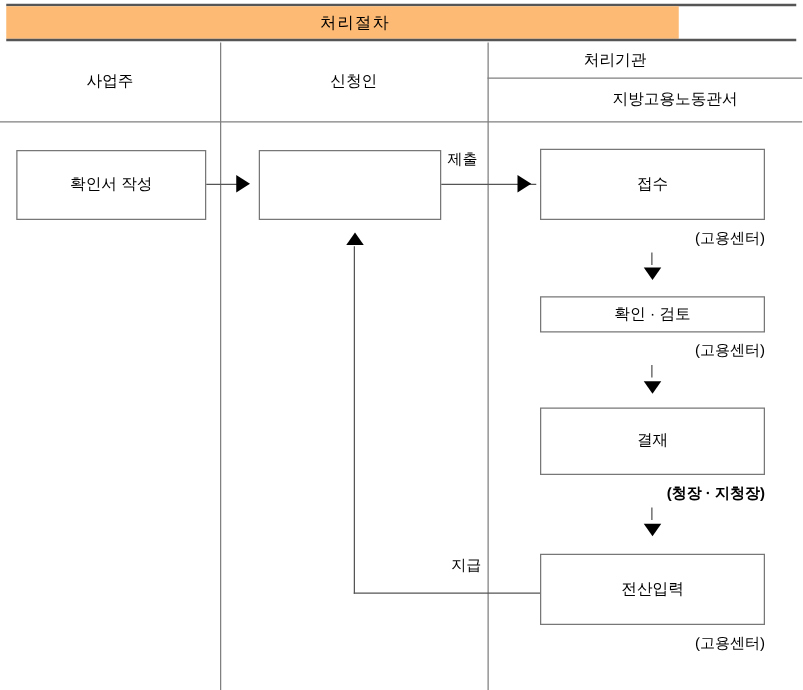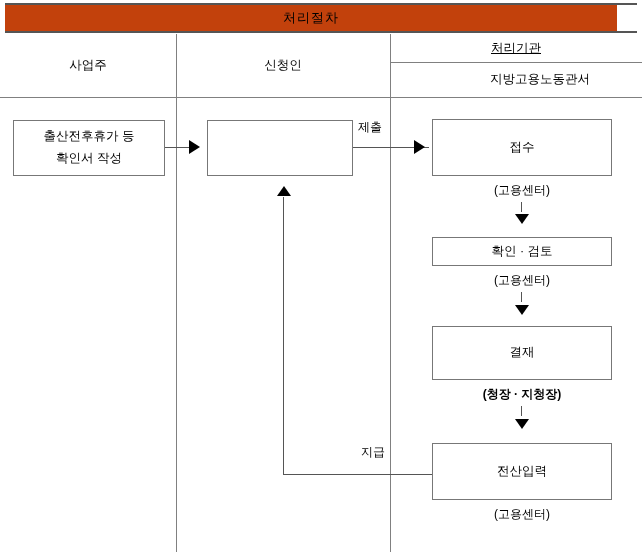--- a/index.html
+++ b/index.html
@@ -28,28 +28,29 @@
     height: 2px;
     background: #555555;
   }
   .title-rule.top  { top: 3px; }
   .title-rule.bot  { top: 31px; }
 
   .title-bar {
     position: absolute;
     left: 5px;
     top: 5px;
-    width: 612px;
+    width: 518px;
     height: 26px;
-    background: #c2410c;
+    background: #fdba74;
     display: flex;
     align-items: center;
     justify-content: center;
     font-size: 13px;
     letter-spacing: 1px;
+    padding-left: 20px;
   }
 
   
   .hdr-line {
     position: absolute;
     background: #808080;
   }
   .h-line { height: 1px; }
   .v-line { width: 1px; }
 
@@ -74,21 +75,21 @@
     line-height: 1.75;
     box-sizing: border-box;
     text-align: center;
   }
   .pbox span { display: block; white-space: nowrap; }
 
   
   .caption {
     position: absolute;
     font-size: 12px;
-    text-align: center;
+    text-align: right;
     white-space: nowrap;
   }
 
   
   .edge-label {
     position: absolute;
     font-size: 12px;
     white-space: nowrap;
   }
 
@@ -133,25 +134,24 @@
 
   <div class="hdr-line h-line" style="left:0px; top:97px; width:642px;"></div>
 
   <div class="hdr-line h-line" style="left:390px; top:62px; width:252px;"></div>
 
   <div class="hdr-line v-line" style="left:176px; top:34px; height:518px;"></div>
   <div class="hdr-line v-line" style="left:390px; top:34px; height:518px;"></div>
 
   <div class="hdr-cell" style="left:0px; top:34px; width:176px; height:63px;text-align:center;">사업주</div>
   <div class="hdr-cell" style="left:176px; top:34px; width:214px; height:63px;">신청인</div>
-  <div class="hdr-cell" style="left:390px; top:34px; width:252px; height:28px;text-decoration:underline;">처리기관</div>
+  <div class="hdr-cell" style="left:366px; top:34px; width:252px; height:28px;">처리기관</div>
   <div class="hdr-cell" style="left:390px; top:62px; width:252px; height:35px;padding-left:24px;">지방고용노동관서</div>
 
   <div class="pbox" style="left:13px; top:120px; width:152px; height:56px;">
-    <span>출산전후휴가 등</span>
     <span>확인서 작성</span>
   </div>
 
   <div class="conn h" style="left:165px; top:147px; width:29px;"></div>
   <div class="tri-right" style="left:189px; top:140px;"></div>
 
   <div class="pbox" style="left:207px; top:120px; width:146px; height:56px;">
   </div>
 
   <div class="edge-label" style="left:358px; top:119px;">제출</div>

